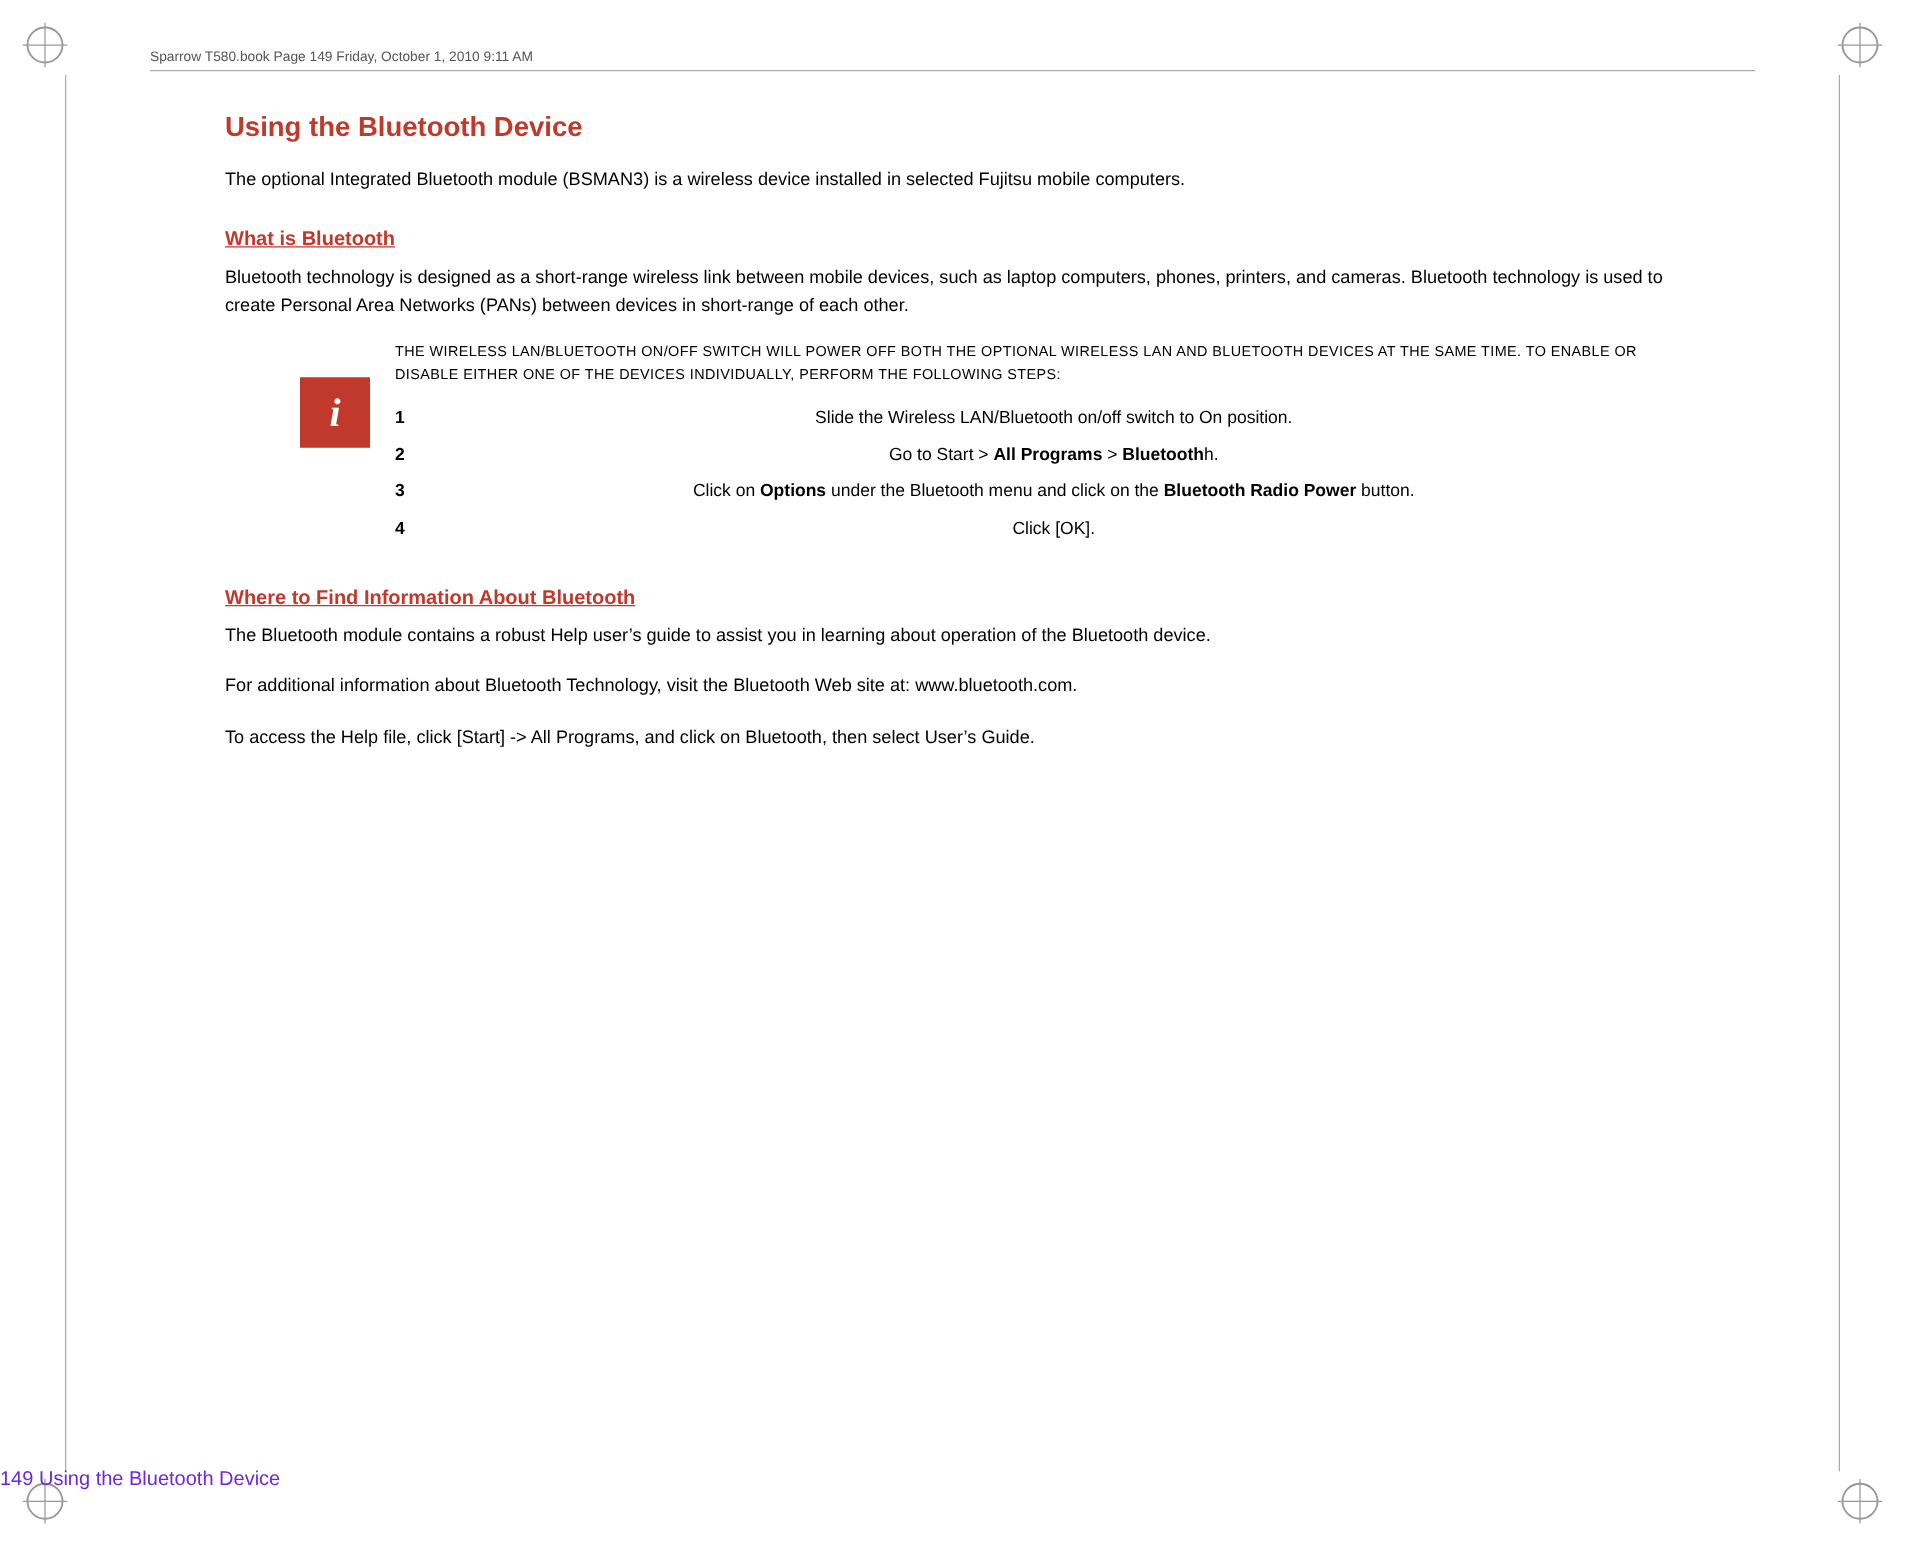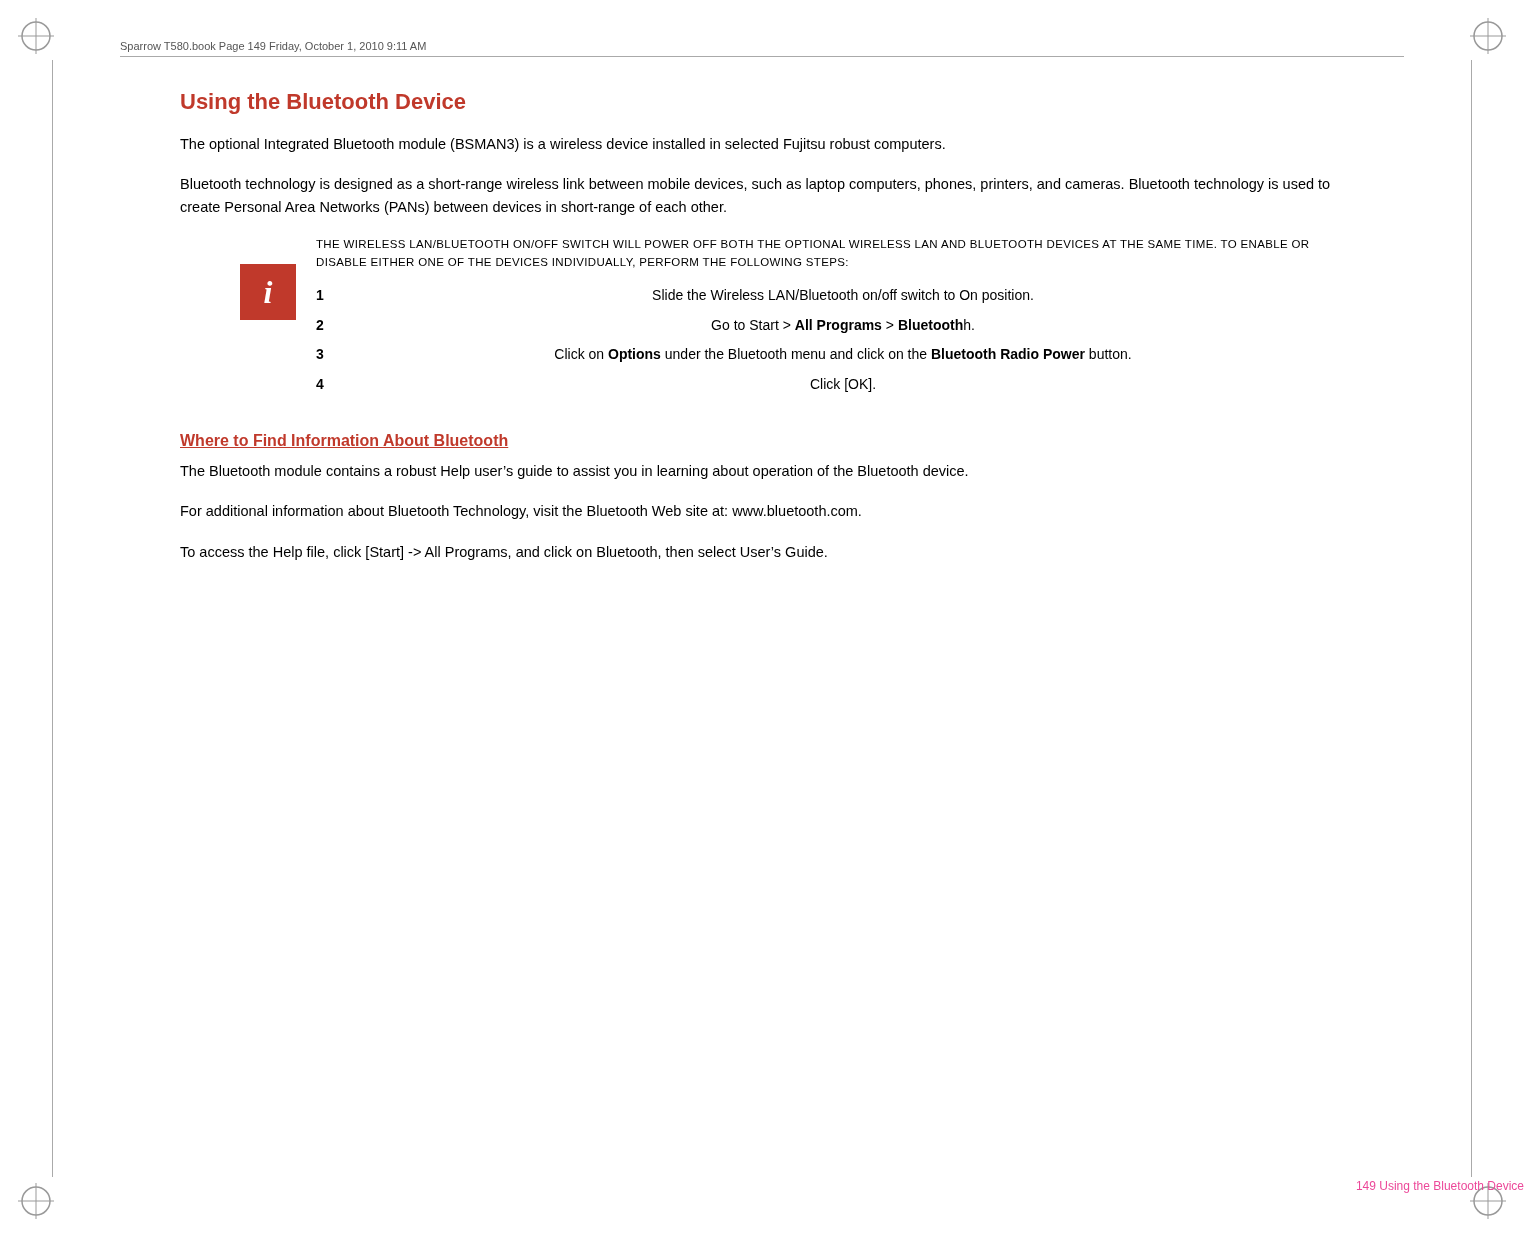--- a/index.html
+++ b/index.html
@@ -154,24 +154,24 @@
     }
 
     .bold-text { font-weight: bold; }
 
     
     .footer {
       position: absolute;
       bottom: 44px;
       left: 0;
       right: 0;
-      text-align: right;
-      font-family: Arial, sans-serif;
-      font-size: 12px;
-      color: #ec4899;
+      text-align: left;
+      font-family: Arial, sans-serif;
+      font-size: 16px;
+      color: #6d28d9;
     }
 
     
     .draft-watermark {
       position: absolute;
       bottom: 24px;
       right: 80px;
       font-family: Arial, sans-serif;
       font-size: 80px;
       font-weight: bold;
@@ -238,22 +238,23 @@
   <div class="right-border"></div>
 
   <div class="header-bar">
     <span>Sparrow T580.book  Page 149  Friday, October 1, 2010  9:11 AM</span>
   </div>
 
   <div class="content">
 
     <h1 class="page-title">Using the Bluetooth Device</h1>
 
-    <p class="body-text">The optional Integrated Bluetooth module (BSMAN3) is a wireless device installed in selected Fujitsu robust computers.</p>
-
+    <p class="body-text">The optional Integrated Bluetooth module (BSMAN3) is a wireless device installed in selected Fujitsu mobile computers.</p>
+
+    <h2 class="section-heading">What is Bluetooth</h2>
     <p class="body-text">Bluetooth technology is designed as a short-range wireless link between mobile devices, such as laptop computers, phones, printers, and cameras. Bluetooth technology is used to create Personal Area Networks (PANs) between devices in short-range of each other.</p>
 
     <div class="note-container">
       <div class="note-icon-box">
         <span class="note-icon-letter">i</span>
       </div>
       <div class="note-content">
         <p class="note-warning-text">The Wireless LAN/Bluetooth On/Off Switch will power off both the optional wireless LAN and Bluetooth devices at the same time. To enable or disable either one of the devices individually, perform the following steps:</p>
         <ol class="steps-list">
 

